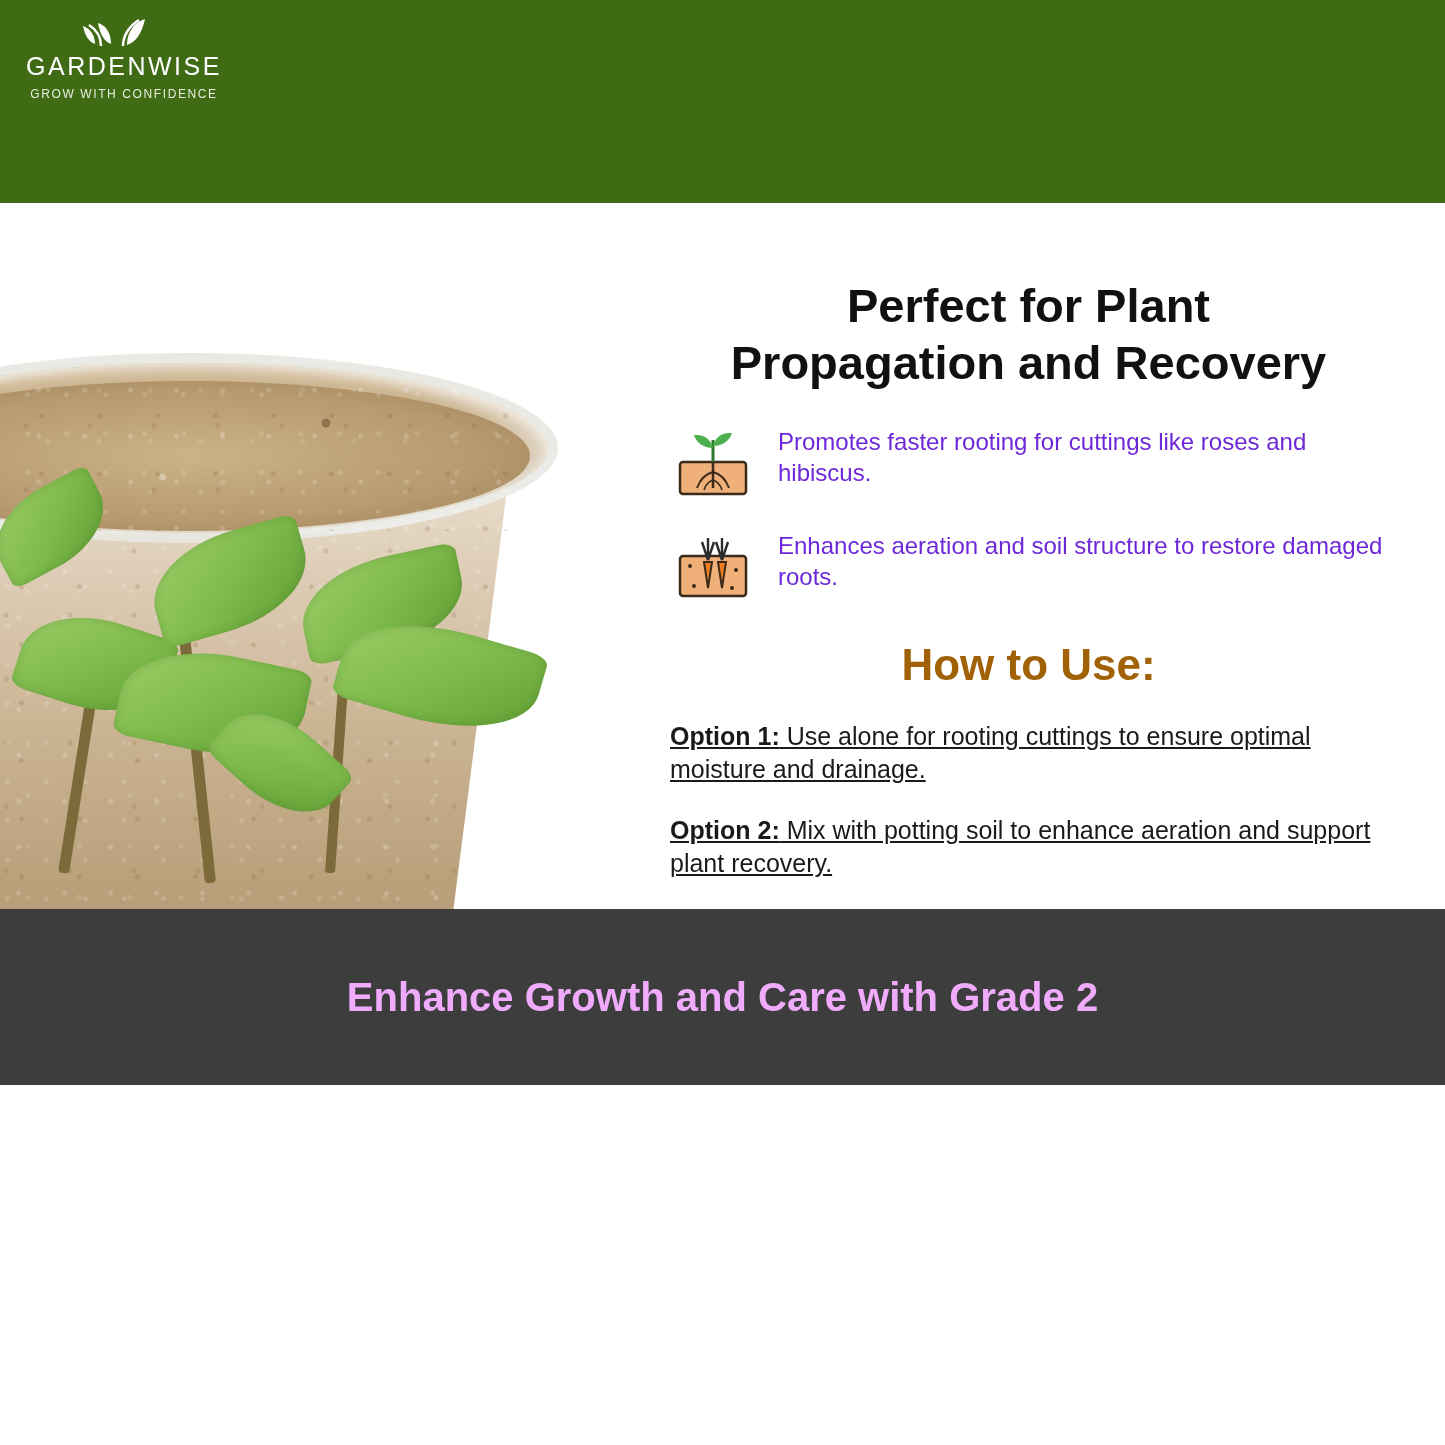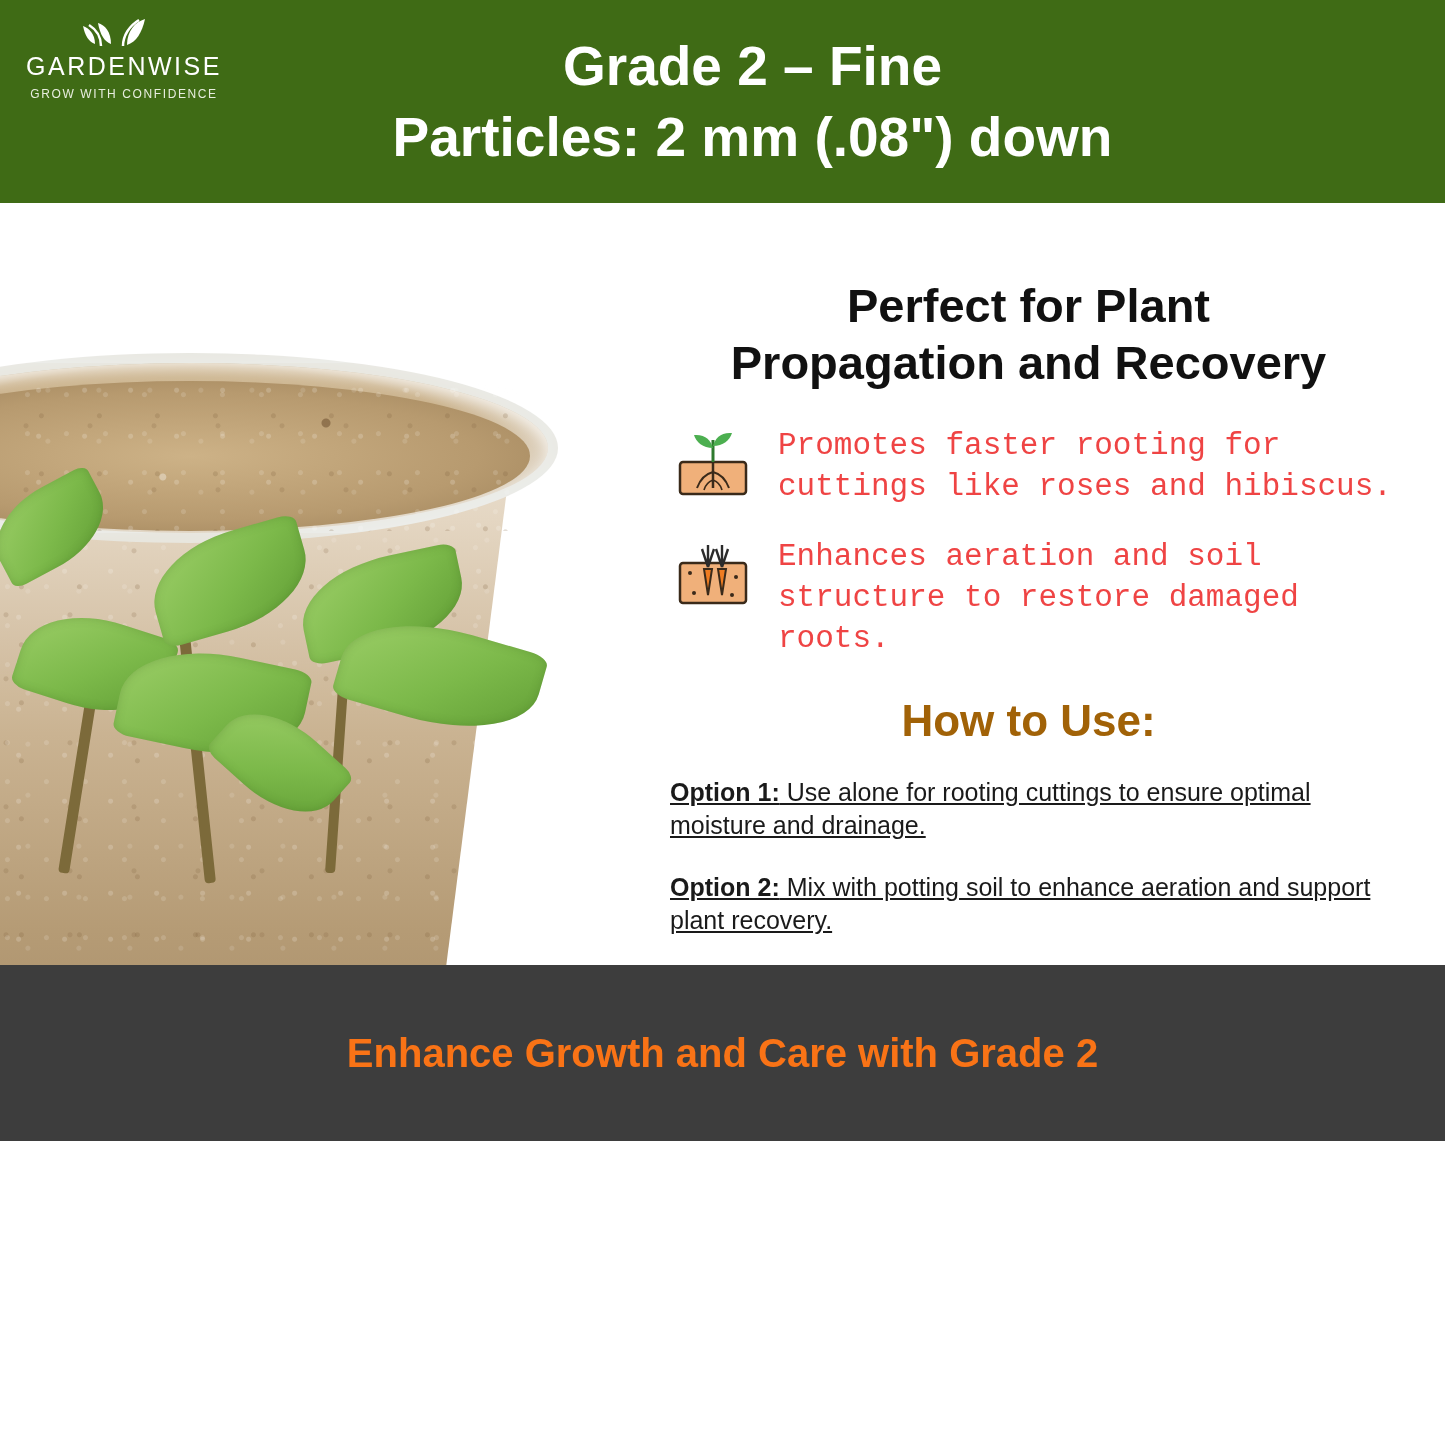--- a/index.html
+++ b/index.html
@@ -172,25 +172,24 @@
     gap: 26px;
     margin-bottom: 26px;
   }
   .benefit-icon {
     flex: 0 0 78px;
     width: 78px;
     height: 78px;
     position: relative;
   }
   .benefit-text {
-    font-size: 31px;
+    font-size: 24px;
     line-height: 1.32;
-    color: #ef4444;
+    color: #6d28d9;
     padding-top: 4px;
-    font-family: Liberation Mono, monospace;
   }
   .howto-title {
     font-size: 44px;
     font-weight: bold;
     text-align: center;
     color: #a16207;
     margin: 36px 0 30px 0;
   }
   .option {
     font-size: 25px;
@@ -205,21 +204,21 @@
   
   .footer {
     flex: 0 0 auto;
     height: 176px;
     background: #3d3d3d;
     display: flex;
     align-items: center;
     justify-content: center;
   }
   .footer-text {
-    color: #f97316;
+    color: #f0abfc;
     font-size: 40px;
     font-weight: bold;
     text-align: center;
     line-height: 1.35;
     max-width: 1180px;
   }
   .footer-text .l2 { display: block; }
 </style>
 </head>
 <body>
@@ -235,24 +234,20 @@
           <path d="M30 30 C30 18, 24 11, 17 9 C19 21, 24 28, 30 30 Z" fill="#ffffff"></path>
           <path d="M46 31 C46 17, 54 8, 64 5 C61 19, 55 28, 46 31 Z" fill="#ffffff"></path>
           <path d="M42 32 C42 22, 48 12, 58 6" stroke="#ffffff" stroke-width="2.5" fill="none"></path>
           <path d="M20 32 C20 24, 16 16, 8 11" stroke="#ffffff" stroke-width="2.5" fill="none"></path>
         </svg>
       </div>
       <div class="brand-name">GARDENWISE</div>
       <div class="brand-tag">GROW WITH CONFIDENCE</div>
     </div>
 
-    <div class="header-title">
-      <span>Grade 2 – Fine</span>
-      <span class="l2">Particles: 2 mm (.08") down</span>
-    </div>
   </div>
 
   <div class="body">
 
     <div class="photo">
       <div class="cup">
         <div class="grain-overlay"></div>
       </div>
       <div class="cup-rim"></div>
       <div class="soil">

